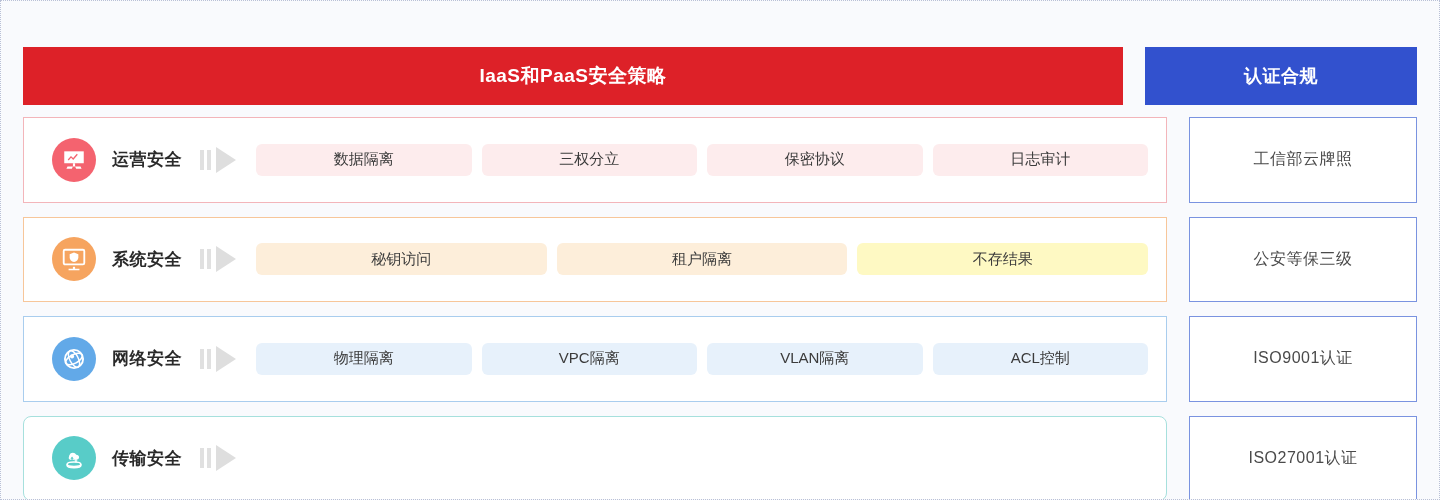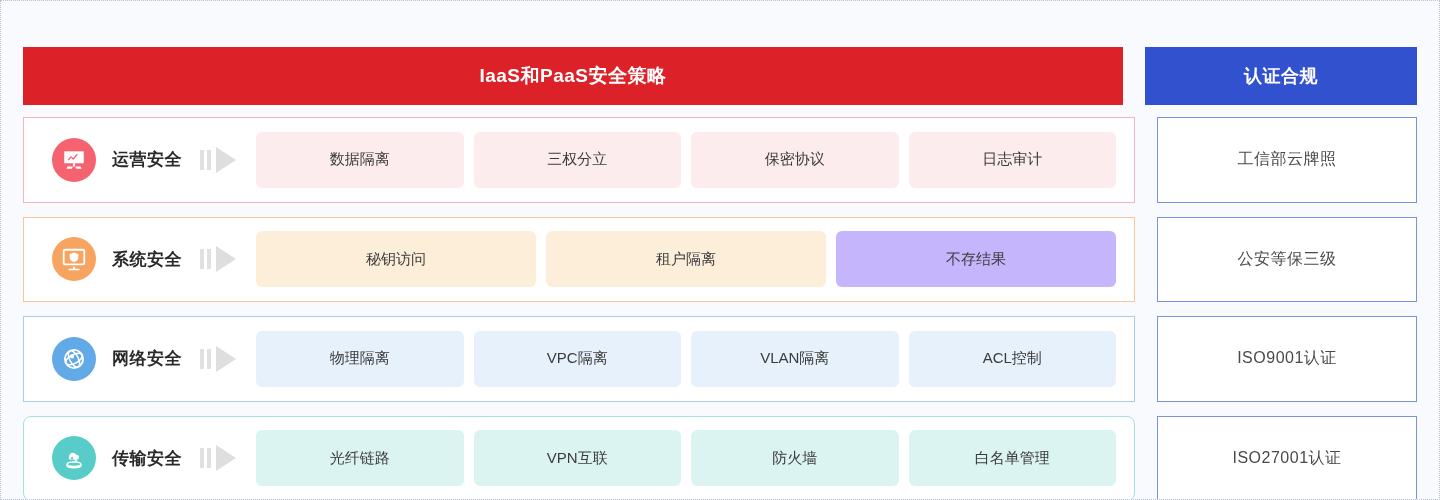--- a/index.html
+++ b/index.html
@@ -70,21 +70,21 @@
 
   .left-col {
     flex: 1 1 auto;
     display: flex;
     flex-direction: column;
     gap: 14px;
     min-height: 0;
   }
 
   .right-col {
-    width: 260px;
+    width: 228px;
     flex: none;
     display: flex;
     flex-direction: column;
     gap: 14px;
     min-height: 0;
   }
 
   
   .cat-card {
     flex: 1 1 0;
@@ -144,21 +144,21 @@
 
   .tags {
     flex: 1 1 auto;
     display: flex;
     gap: 10px;
     min-width: 0;
   }
 
   .tag {
     flex: 1 1 0;
-    height: 56px;
+    height: 32px;
     border-radius: 6px;
     display: flex;
     align-items: center;
     justify-content: center;
     font-size: 15px;
     color: #3b3b3b;
     white-space: nowrap;
     overflow: hidden;
   }
 
@@ -224,21 +224,21 @@
         </div>
         <div class="cat-label">系统安全</div>
         <div class="arrow-sep">
           <span class="bar"></span>
             <span class="bar"></span>
             <span class="tri"></span>
         </div>
         <div class="tags">
           <div class="tag t1" style="background: rgb(253, 238, 218);">秘钥访问</div>
           <div class="tag t1" style="background: rgb(253, 238, 218);">租户隔离</div>
-          <div class="tag t1" style="background: #c4b5fd;">不存结果</div>
+          <div class="tag t1" style="background: #fef9c3;">不存结果</div>
         </div>
       </div>
 
       <div class="cat-card" id="cat-2" style="border-color: rgb(169, 205, 238);">
         <div class="cat-icon" id="ic-2" style="background: rgb(98, 169, 232);">
           <svg width="26" height="26" viewBox="0 0 24 24">
             <circle cx="12" cy="12" r="8.4" fill="none" stroke="#ffffff" stroke-width="1.7"></circle>
             <ellipse cx="12" cy="12" rx="8.4" ry="4" fill="none" stroke="#ffffff" stroke-width="1.4" transform="rotate(-28 12 12)"></ellipse>
             <ellipse cx="12" cy="12" rx="3.9" ry="8.4" fill="none" stroke="#ffffff" stroke-width="1.4" transform="rotate(-28 12 12)"></ellipse>
             <circle cx="10.2" cy="9.6" r="1.9" fill="#ffffff"></circle>
@@ -267,26 +267,20 @@
             <ellipse cx="12" cy="17.8" rx="6.3" ry="2.1" fill="none" stroke="#ffffff" stroke-width="1.5"></ellipse>
             <path d="M5.7 17.8v1.1c0 1.1 2.8 2 6.3 2s6.3-.9 6.3-2v-1.1" fill="none" stroke="#ffffff" stroke-width="1.5"></path>
           </svg>
         </div>
         <div class="cat-label">传输安全</div>
         <div class="arrow-sep">
           <span class="bar"></span>
             <span class="bar"></span>
             <span class="tri"></span>
         </div>
-        <div class="tags">
-          <div class="tag t3" style="background: rgb(219, 244, 242);">光纤链路</div>
-          <div class="tag t3" style="background: rgb(219, 244, 242);">VPN互联</div>
-          <div class="tag t3" style="background: rgb(219, 244, 242);">防火墙</div>
-          <div class="tag t3" style="background: rgb(219, 244, 242);">白名单管理</div>
-        </div>
       </div>
 
     </div>
 
     <div class="right-col">
       <div class="comp-card">工信部云牌照</div>
       <div class="comp-card">公安等保三级</div>
       <div class="comp-card">ISO9001认证</div>
       <div class="comp-card">ISO27001认证</div>
     </div>

